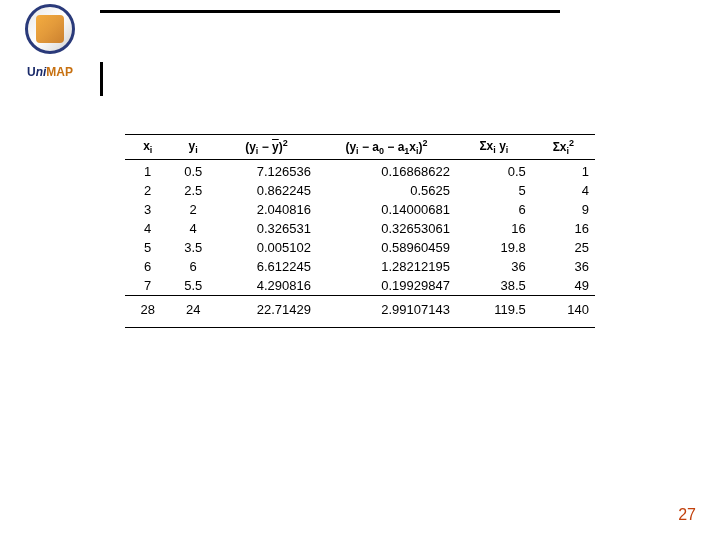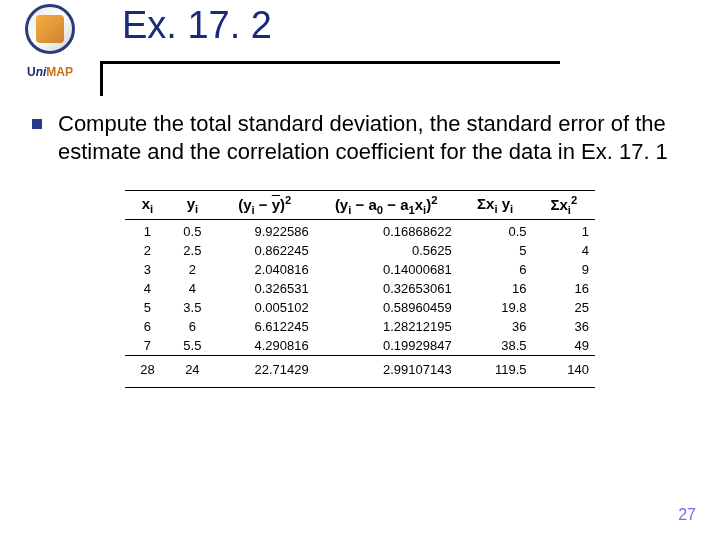--- a/index.html
+++ b/index.html
@@ -99,21 +99,21 @@
   .table-wrap {
     margin: 24px auto 0;
     width: 470px;
   }
   table {
     border-collapse: collapse;
     width: 100%;
     font-family: Arial, sans-serif;
   }
   th {
-    font-size: 15px;
+    font-size: 12px;
     font-weight: bold;
     text-align: center;
     padding: 3px 6px;
     border-bottom: 1.5px solid #000;
     border-top: 1.5px solid #000;
     white-space: nowrap;
   }
   td {
     font-size: 13px;
     text-align: right;
@@ -133,64 +133,59 @@
     padding-bottom: 10px;
   }
   sub { font-size: 0.75em; }
   sup { font-size: 0.75em; }
   .overline { text-decoration: overline; }
   .page-num {
     position: absolute;
     right: 24px;
     bottom: 16px;
     font-size: 16px;
-    color: #8b5cf6;
+    color: #c2410c;
   }
 </style>
 </head>
 <body>
 
 <div class="logo">
   <div class="logo-circle">
     <div class="logo-inner"></div>
   </div>
   <div class="logo-text">
     <span class="uni">U</span><span style="font-style:italic;color:#1a2a6a">ni</span><span class="map">MAP</span>
   </div>
 </div>
 
 <div class="title-block">
-  <div class="title">Ex. 17. 2</div>
   <div class="title-underline"></div>
 </div>
 <div class="vline"></div>
 
 <div class="body-area">
-  <div class="bullet-row">
-    <div class="bullet"></div>
-    <div class="paragraph">Compute the total standard deviation, the standard error of the estimate and the correlation coefficient for the data in Ex. 17. 1</div>
-  </div>
 
   <div class="table-wrap">
     <table>
       <thead>
         <tr>
           <th><span>x</span><sub>i</sub></th>
           <th><span>y</span><sub>i</sub></th>
           <th><span>(y</span><sub>i</sub><span> − </span><span class="overline">y</span><span>)</span><sup>2</sup></th>
           <th><span>(y</span><sub>i</sub><span> − a</span><sub>0</sub><span> − a</span><sub>1</sub><span>x</span><sub>i</sub><span>)</span><sup>2</sup></th>
           <th><span>Σx</span><sub>i</sub><span> y</span><sub>i</sub></th>
           <th><span>Σx</span><sub>i</sub><sup>2</sup></th>
         </tr>
       </thead>
       <tbody class="data-rows">
           <tr>
             <td>1</td>
             <td>0.5</td>
-            <td>9.922586</td>
+            <td>7.126536</td>
             <td>0.16868622</td>
             <td>0.5</td>
             <td>1</td>
           </tr>
           <tr>
             <td>2</td>
             <td>2.5</td>
             <td>0.862245</td>
             <td>0.5625</td>
             <td>5</td>

